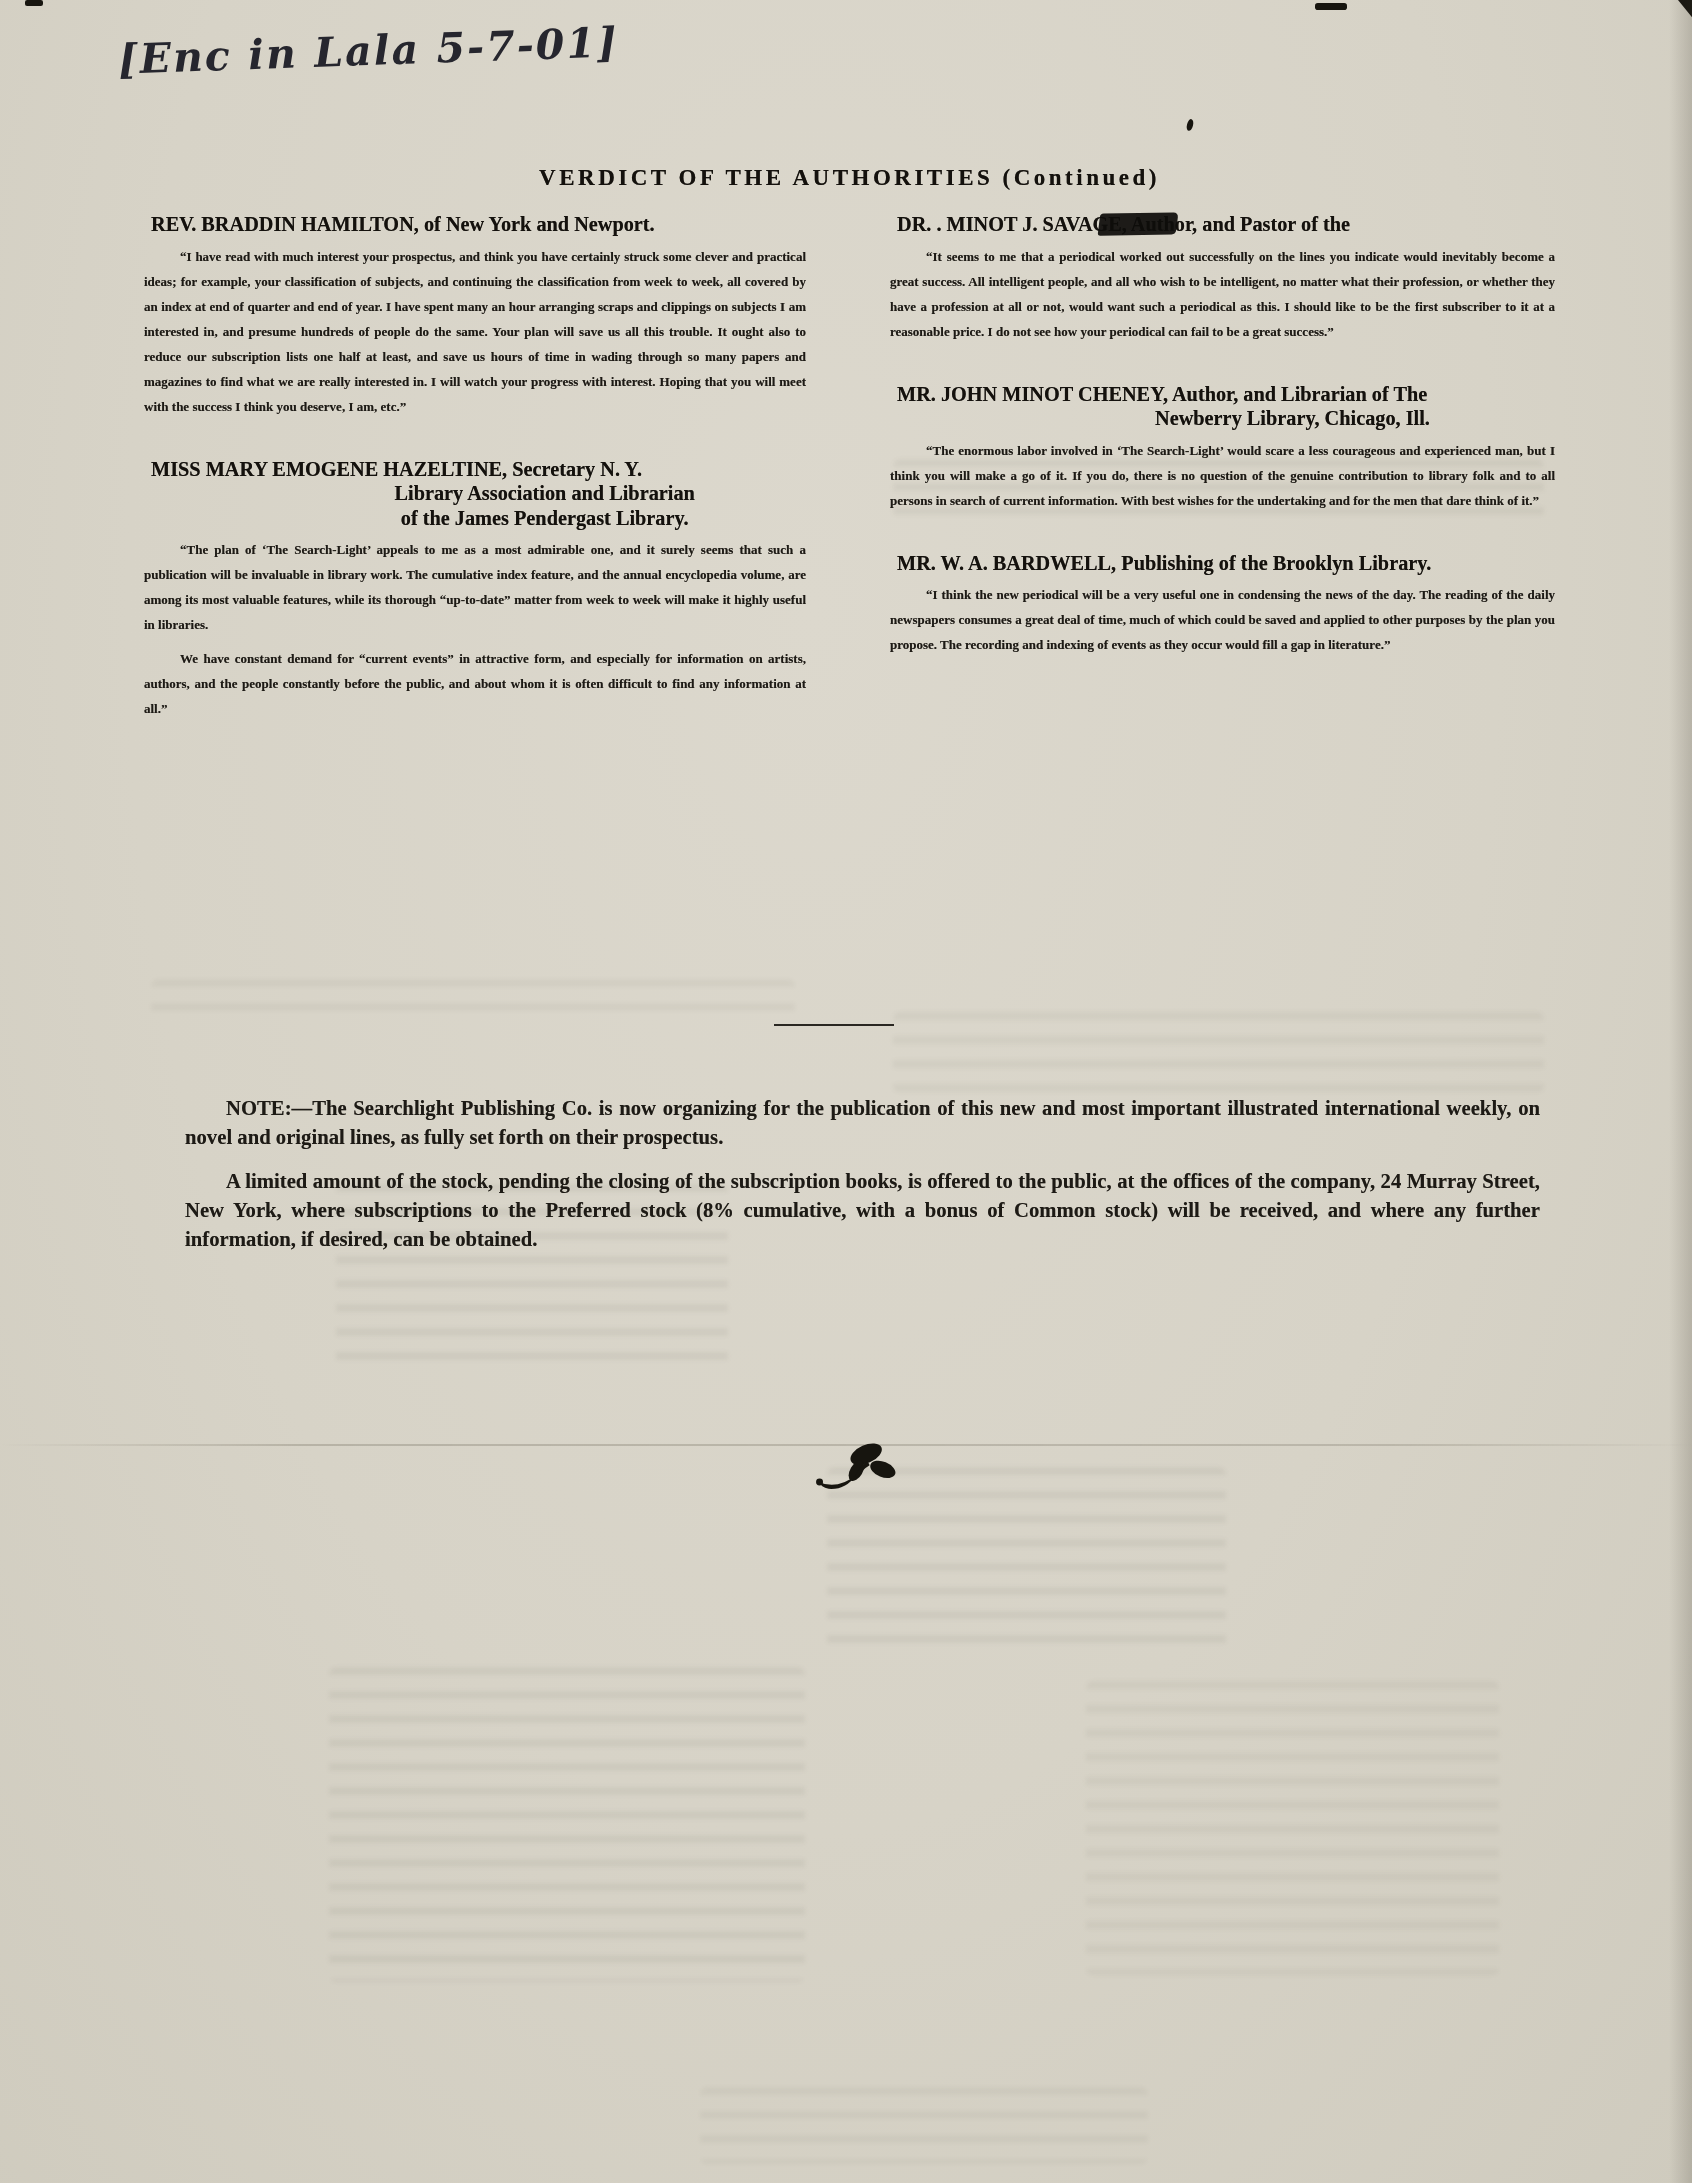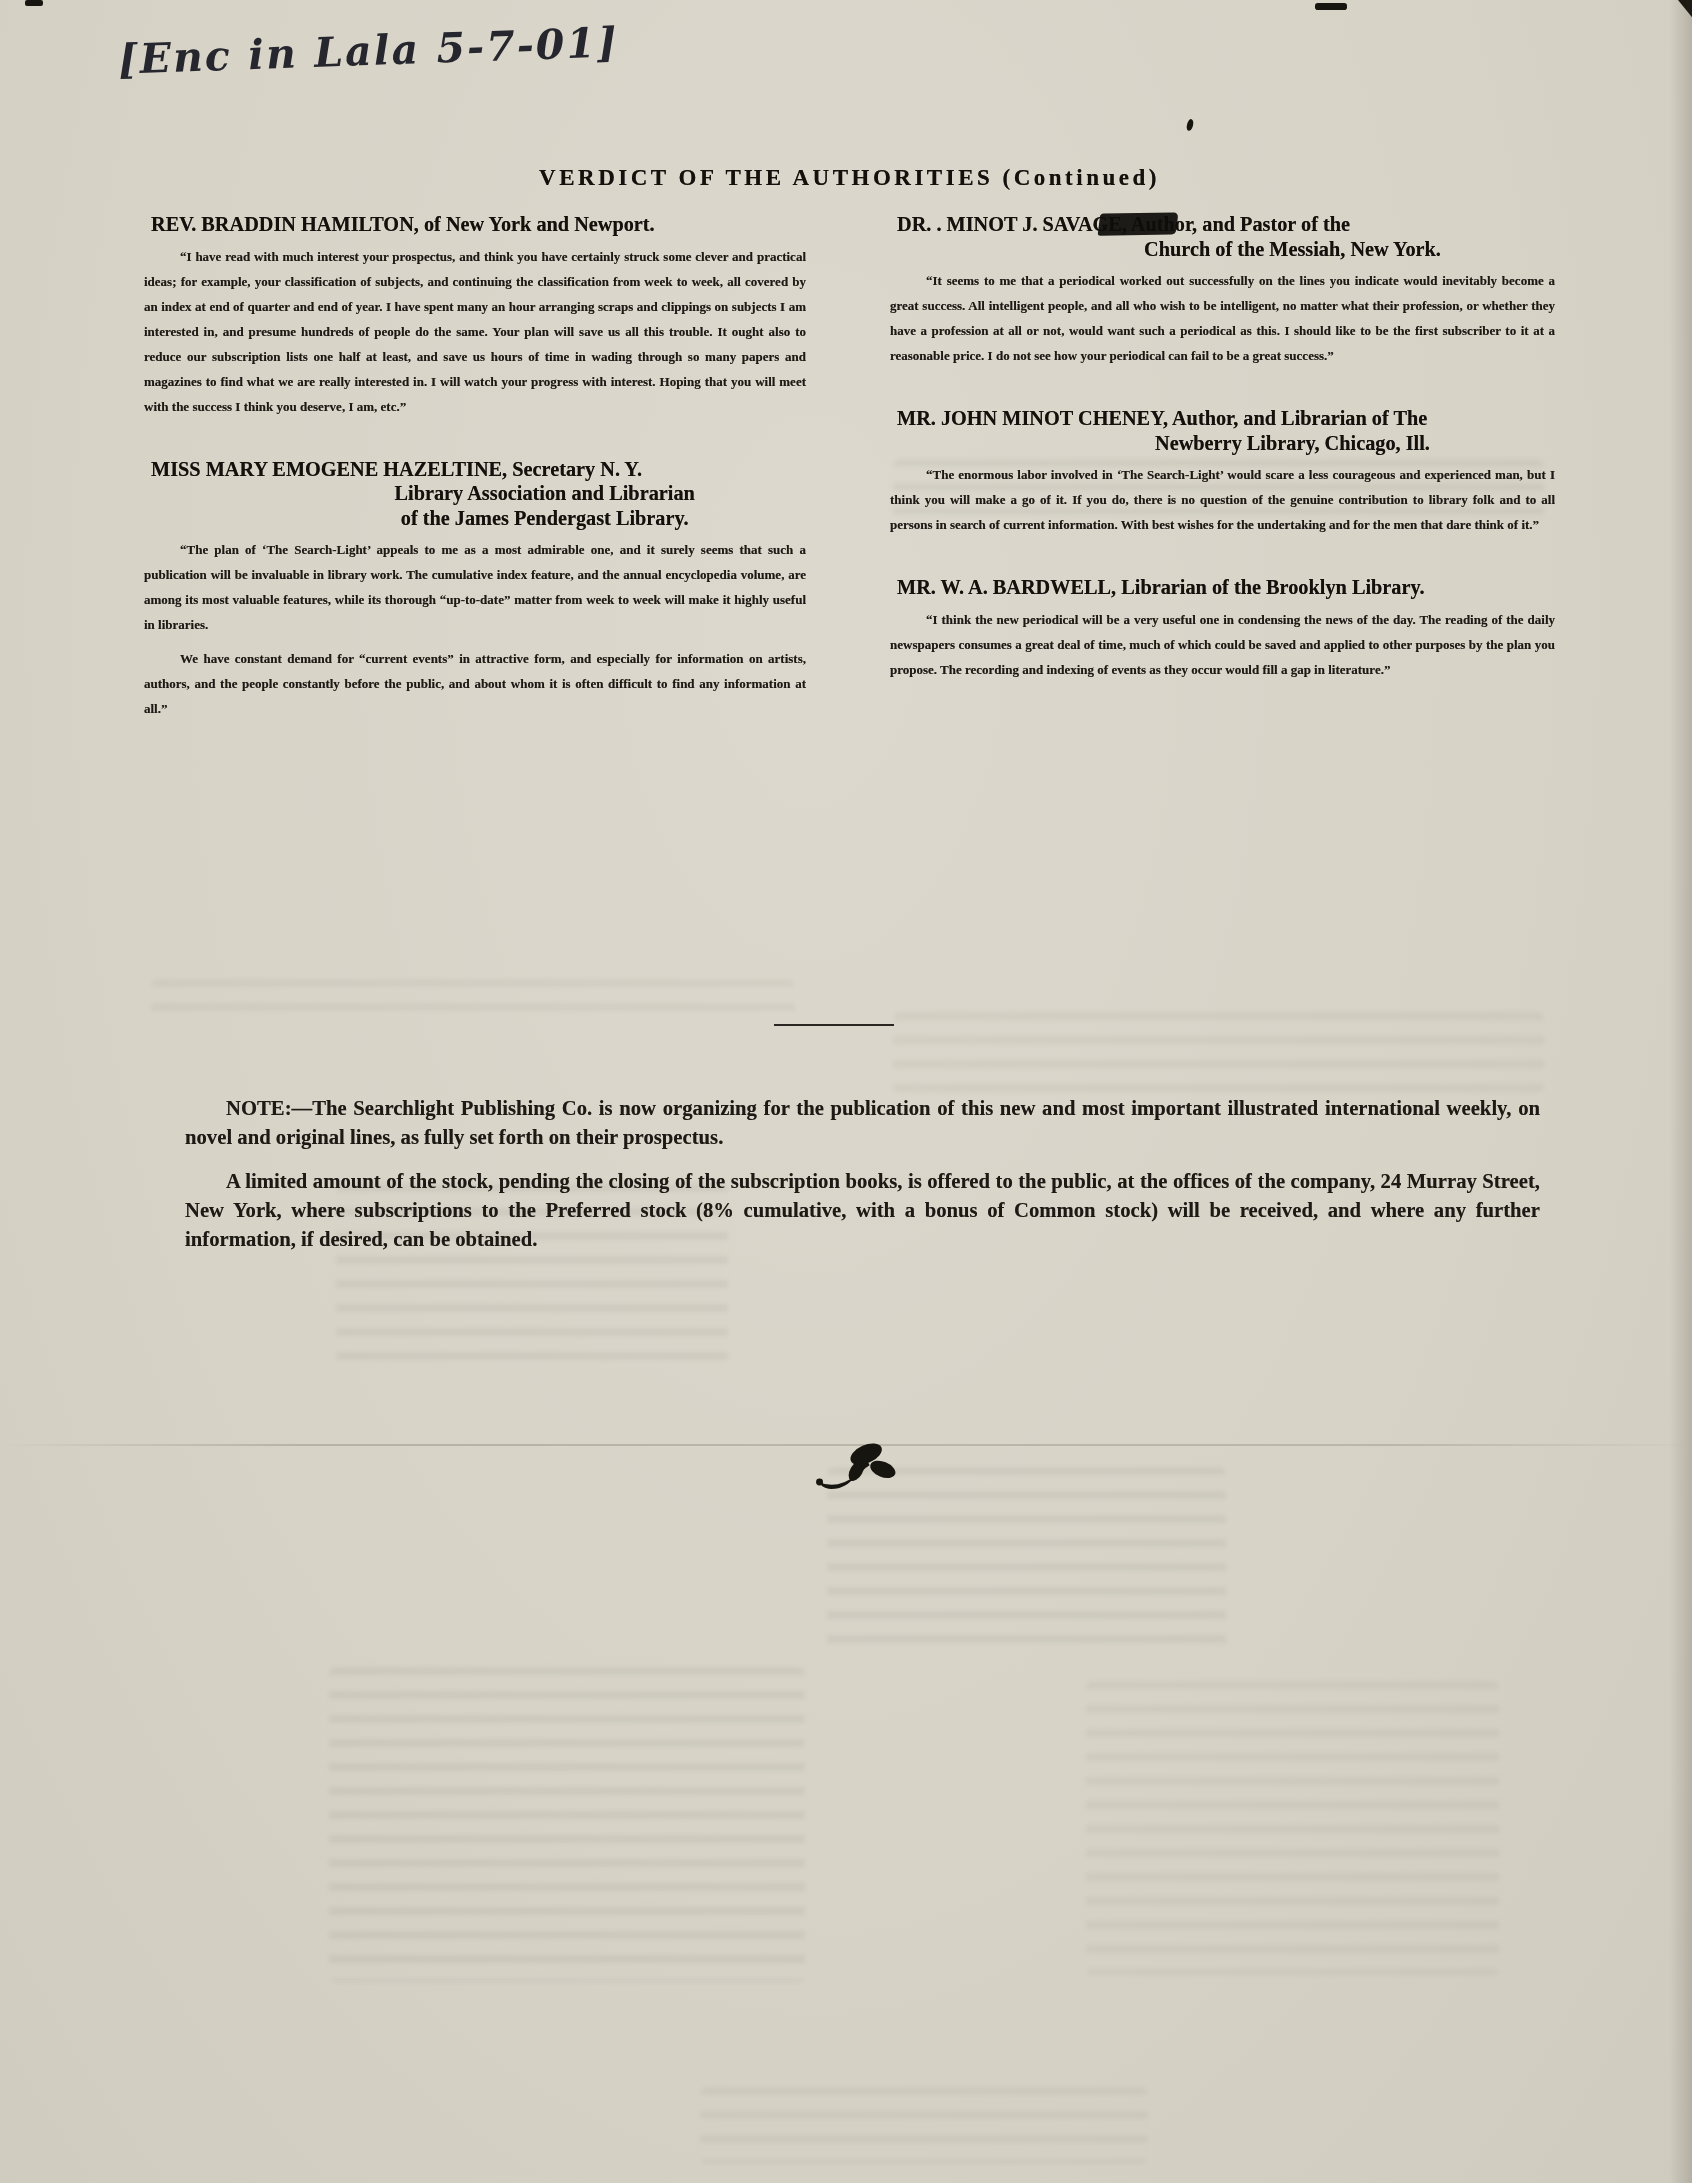--- a/index.html
+++ b/index.html
@@ -123,33 +123,32 @@
       <div class="hl cont">Library Association and Librarian</div>
       <div class="hl cont">of the James Pendergast Library.</div>
       <p class="para">“The plan of ‘The Search-Light’ appeals to me as a most admirable one, and it surely seems that such a publication will be invaluable in library work. The cumulative index feature, and the annual encyclopedia volume, are among its most valuable features, while its thorough “up-to-date” matter from week to week will make it highly useful in libraries.</p>
       <p class="para">We have constant demand for “current events” in attractive form, and especially for information on artists, authors, and the people constantly before the public, and about whom it is often difficult to find any information at all.”</p>
     </section>
   </div>
 
   <div class="col col-right">
     <section class="t">
       <div class="hl">DR. . MINOT J. SAVAGE, Author, and Pastor of the</div>
-      <div class="hl cont">Church of the Messiah, New York.</div>
       <span class="blot"></span>
       <p class="para">“It seems to me that a periodical worked out successfully on the lines you indicate would inevitably become a great success. All intelligent people, and all who wish to be intelligent, no matter what their profession, or whether they have a profession at all or not, would want such a periodical as this. I should like to be the first subscriber to it at a reasonable price. I do not see how your periodical can fail to be a great success.”</p>
     </section>
 
     <section class="t">
       <div class="hl">MR. JOHN MINOT CHENEY, Author, and Librarian of The</div>
       <div class="hl cont">Newberry Library, Chicago, Ill.</div>
       <p class="para">“The enormous labor involved in ‘The Search-Light’ would scare a less courageous and experienced man, but I think you will make a go of it. If you do, there is no question of the genuine contribution to library folk and to all persons in search of current information. With best wishes for the undertaking and for the men that dare think of it.”</p>
     </section>
 
     <section class="t">
-      <div class="hl">MR. W. A. BARDWELL, Librarian of the Brooklyn Library.</div>
+      <div class="hl">MR. W. A. BARDWELL, Publishing of the Brooklyn Library.</div>
       <p class="para">“I think the new periodical will be a very useful one in condensing the news of the day. The reading of the daily newspapers consumes a great deal of time, much of which could be saved and applied to other purposes by the plan you propose. The recording and indexing of events as they occur would fill a gap in literature.”</p>
     </section>
   </div>
 
   <div class="rule"></div>
 
   <div class="note">
     <p class="note-p"><span class="note-label">NOTE:—</span><span>The Searchlight Publishing Co. is now organizing for the publication of this new and most important illustrated international weekly, on novel and original lines, as fully set forth on their prospectus.</span></p>
     <p class="note-p">A limited amount of the stock, pending the closing of the subscription books, is offered to the public, at the offices of the company, 24 Murray Street, New York, where subscriptions to the Preferred stock (8% cumulative, with a bonus of Common stock) will be received, and where any further information, if desired, can be obtained.</p>
   </div>

